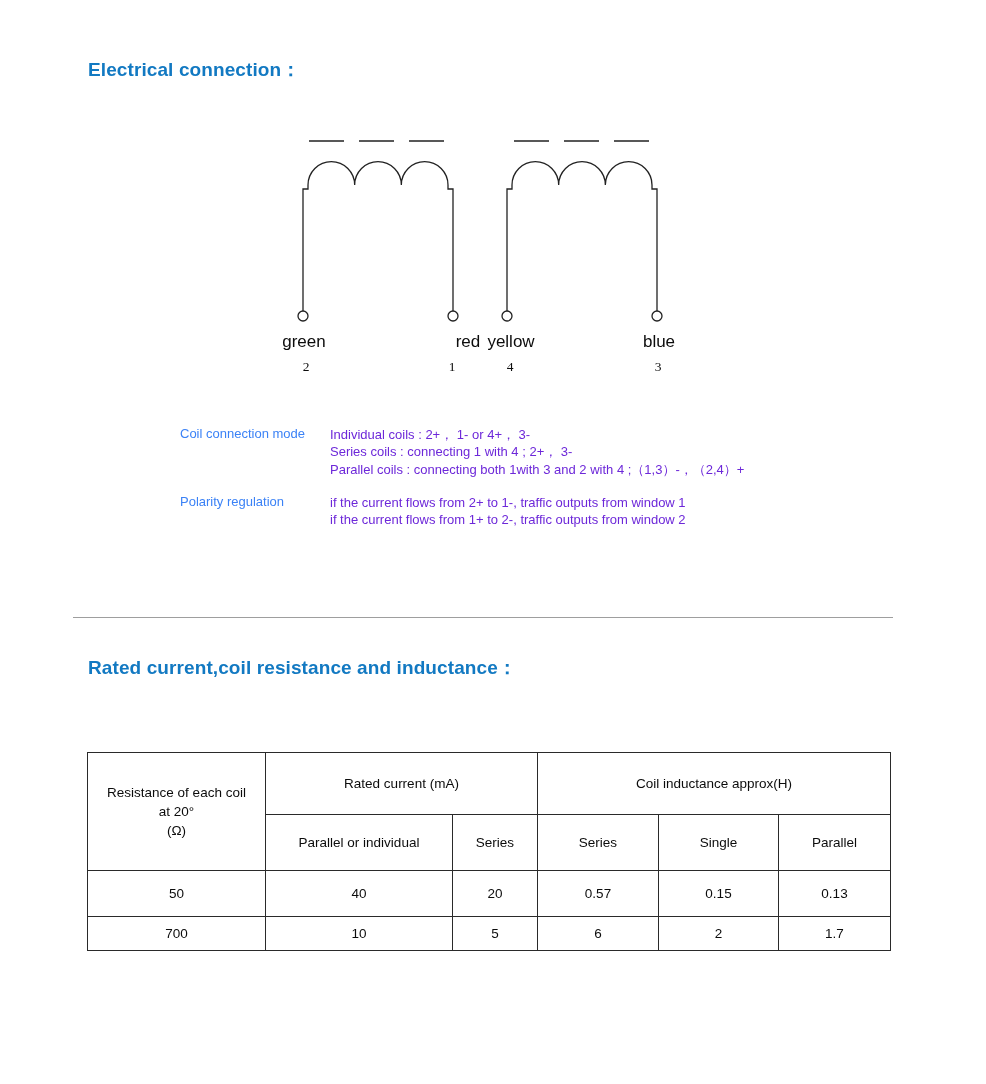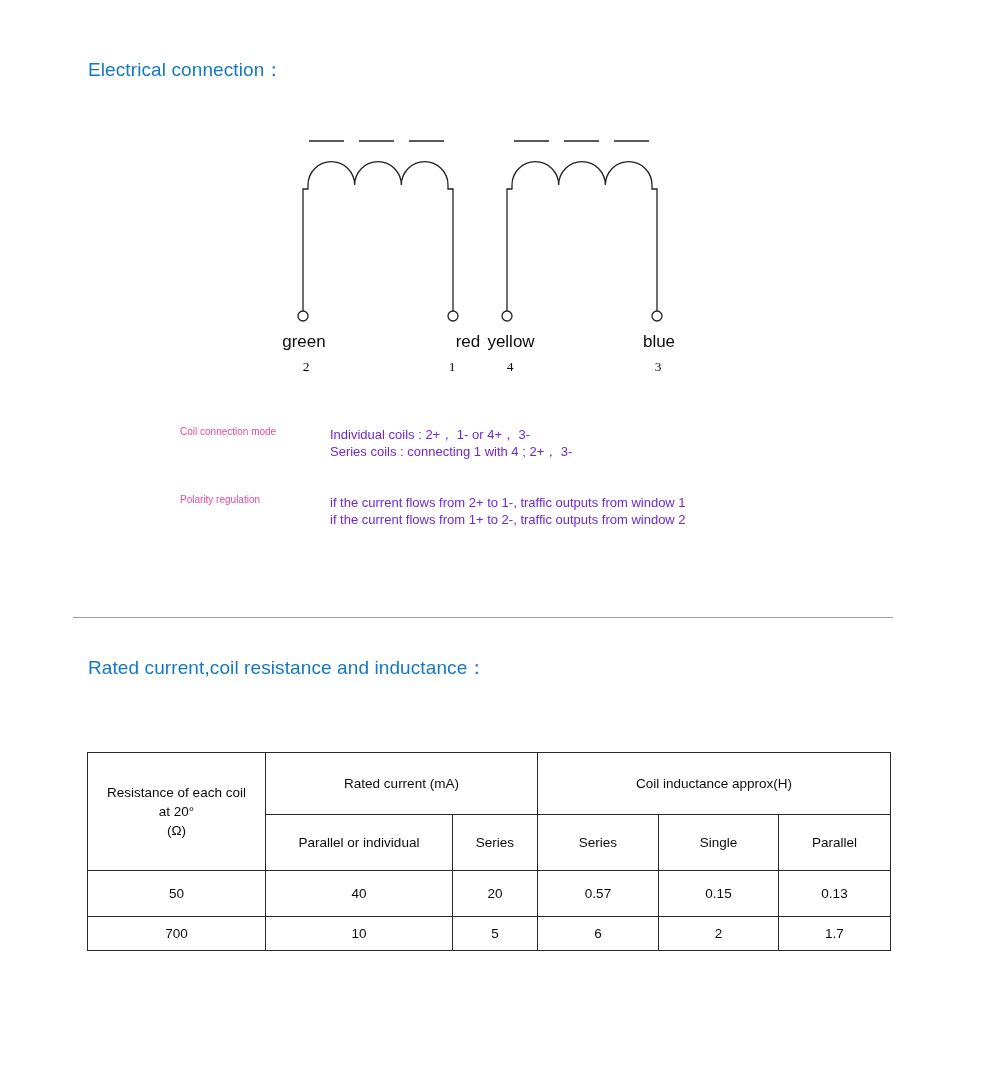--- a/index.html
+++ b/index.html
@@ -9,43 +9,43 @@
     width:986px; height:1084px;
     font-family:"Liberation Sans", sans-serif;
     color:#161616;
     overflow:hidden;
   }
   .abs { position:absolute; }
 
   .section-heading {
     color:#1279c2;
     font-size:19px;
-    font-weight:400;
+    font-weight:700;
     letter-spacing:0.1px;
     white-space:nowrap;
   }
 
   
   .wire-label {
     font-size:17px;
     color:#0c0c0c;
     transform:translateX(-50%);
     white-space:nowrap;
   }
   .pin-label {
     font-family:"Liberation Serif", serif;
     font-size:13.5px;
     color:#0c0c0c;
     transform:translateX(-50%);
   }
 
   
   .info-label {
-    font-size:10px;
-    color:#ec4899;
+    font-size:13px;
+    color:#3b82f6;
     white-space:nowrap;
   }
   .info-lines {
     font-size:13px;
     line-height:17.3px;
     color:#6d28d9;
     white-space:nowrap;
   }
 
   .divider {
@@ -99,20 +99,21 @@
 
 <div class="abs pin-label" style="left:306px; top:359px;">2</div>
 <div class="abs pin-label" style="left:452px; top:359px;">1</div>
 <div class="abs pin-label" style="left:510px; top:359px;">4</div>
 <div class="abs pin-label" style="left:658px; top:359px;">3</div>
 
 <div class="abs info-label" style="left:180px; top:426px;">Coil connection mode</div>
 <div class="abs info-lines" style="left:330px; top:426px;">
   <div>Individual coils : 2+， 1- or 4+， 3-</div>
   <div>Series coils : connecting 1 with 4 ; 2+， 3-</div>
+  <div>Parallel coils : connecting both 1with 3 and 2 with 4 ;（1,3）-，（2,4）+</div>
 </div>
 
 <div class="abs info-label" style="left:180px; top:494px;">Polarity regulation</div>
 <div class="abs info-lines" style="left:330px; top:494px;">
   <div>if the current flows from 2+ to 1-, traffic outputs from window 1</div>
   <div>if the current flows from 1+ to 2-, traffic outputs from window 2</div>
 </div>
 
 <div class="abs divider"></div>
 

